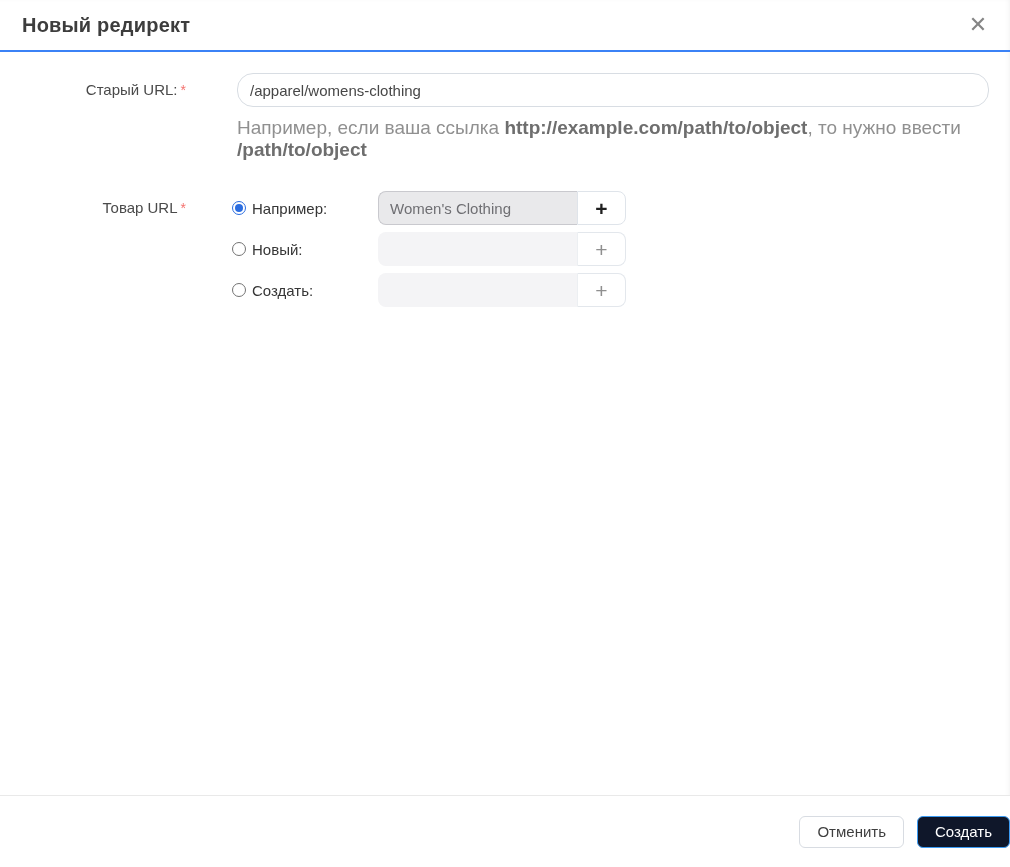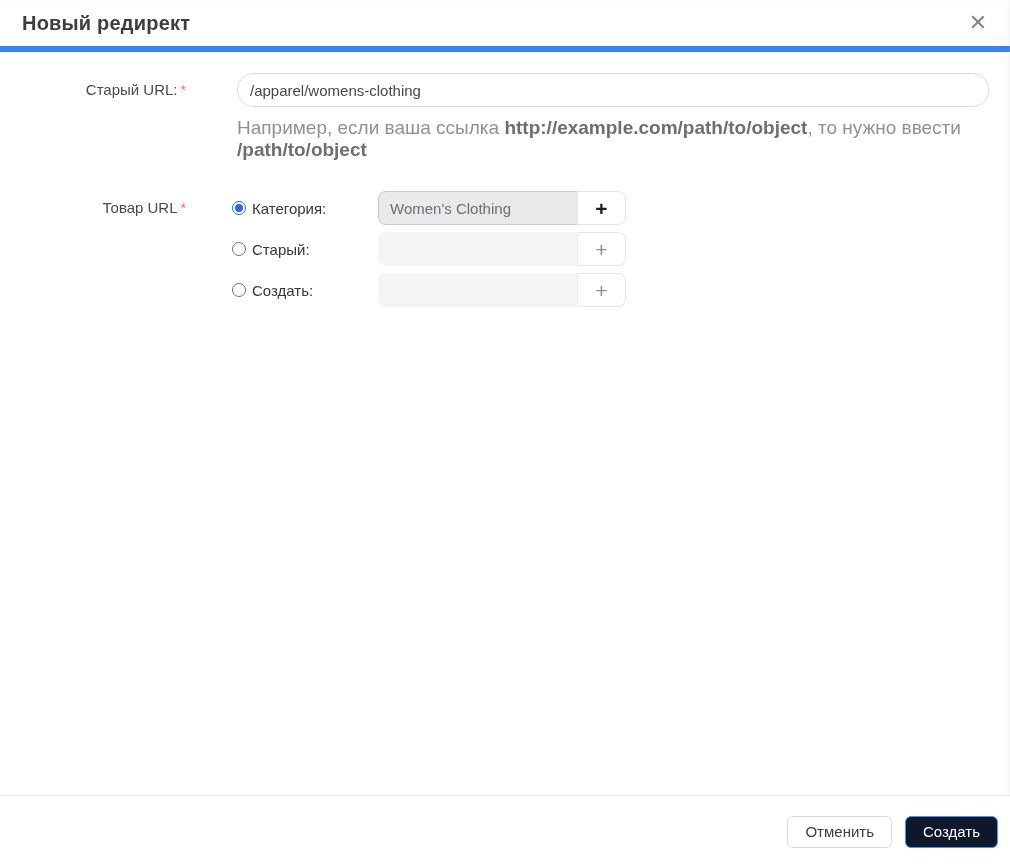--- a/index.html
+++ b/index.html
@@ -9,21 +9,21 @@
   .modal {
     position:relative; width:1010px; height:867px; background:#ffffff;
     overflow:hidden;
     box-shadow:inset -3px 0 6px -4px rgba(0,0,0,0.10);
   }
 
   
   .modal-header {
     display:flex; align-items:center;
     height:52px; padding:0 22px;
-    border-bottom:6px solid #3b82f6;
+    border-bottom:2px solid #3b82f6;
   }
   .modal-title { font-size:20px; font-weight:bold; color:#3d3d3d; letter-spacing:0.2px; }
   .close-btn {
     margin-left:auto; background:none; border:none; cursor:pointer;
     width:32px; height:32px; display:flex; align-items:center; justify-content:center;
     color:#858585; font-size:22px; line-height:1; font-weight:400;
     margin-right:-6px;
   }
 
   
@@ -86,21 +86,21 @@
     cursor:pointer; font-size:21px; line-height:1; color:#8f8f8f;
     font-family:"Liberation Sans", sans-serif;
   }
   .plus-btn.strong { color:#1f1f1f; font-weight:bold; border:1px solid #dfe4ea; }
 
   
   .modal-footer {
     position:absolute; left:0; right:0; bottom:0; height:72px;
     border-top:1px solid #e9e9e9; background:#ffffff;
     display:flex; align-items:center; justify-content:flex-end;
-    padding-right:12px; gap:13px;
+    gap:13px;
   }
   .btn {
     height:32px; border-radius:6px; font-size:15px; cursor:pointer;
     font-family:"Liberation Sans", sans-serif;
     display:inline-flex; align-items:center; justify-content:center;
     padding:0 17px;
   }
   .btn-cancel { background:#ffffff; border:1px solid #d8dce2; color:#3f3f3f; }
   .btn-create { background:#0f172a; border:1px solid #3b9bf3; color:#ffffff; }
 </style>
@@ -133,34 +133,34 @@
     <div class="form-row row-new">
       <div class="label-cell">
         <span>Товар URL</span><span class="req">*</span>
       </div>
       <div class="content-cell">
 
 
         <div class="opt-row">
           <div class="opt-left">
             <span class="radio checked"></span>
-            <span class="opt-label">Категория:</span>
+            <span class="opt-label">Например:</span>
           </div>
           <div class="control">
             <input type="text" class="opt-input with-plus selected-cat" readonly="" value="Women's Clothing" style="">
             <button class="plus-btn strong">
               <span>+</span>
             </button>
           </div>
         </div>
 
         <div class="opt-row">
           <div class="opt-left">
             <span class="radio"></span>
-            <span class="opt-label">Старый:</span>
+            <span class="opt-label">Новый:</span>
           </div>
           <div class="control">
             <input type="text" class="opt-input with-plus" value="" style="">
             <button class="plus-btn">
               <span>+</span>
             </button>
           </div>
         </div>
 
         <div class="opt-row">

